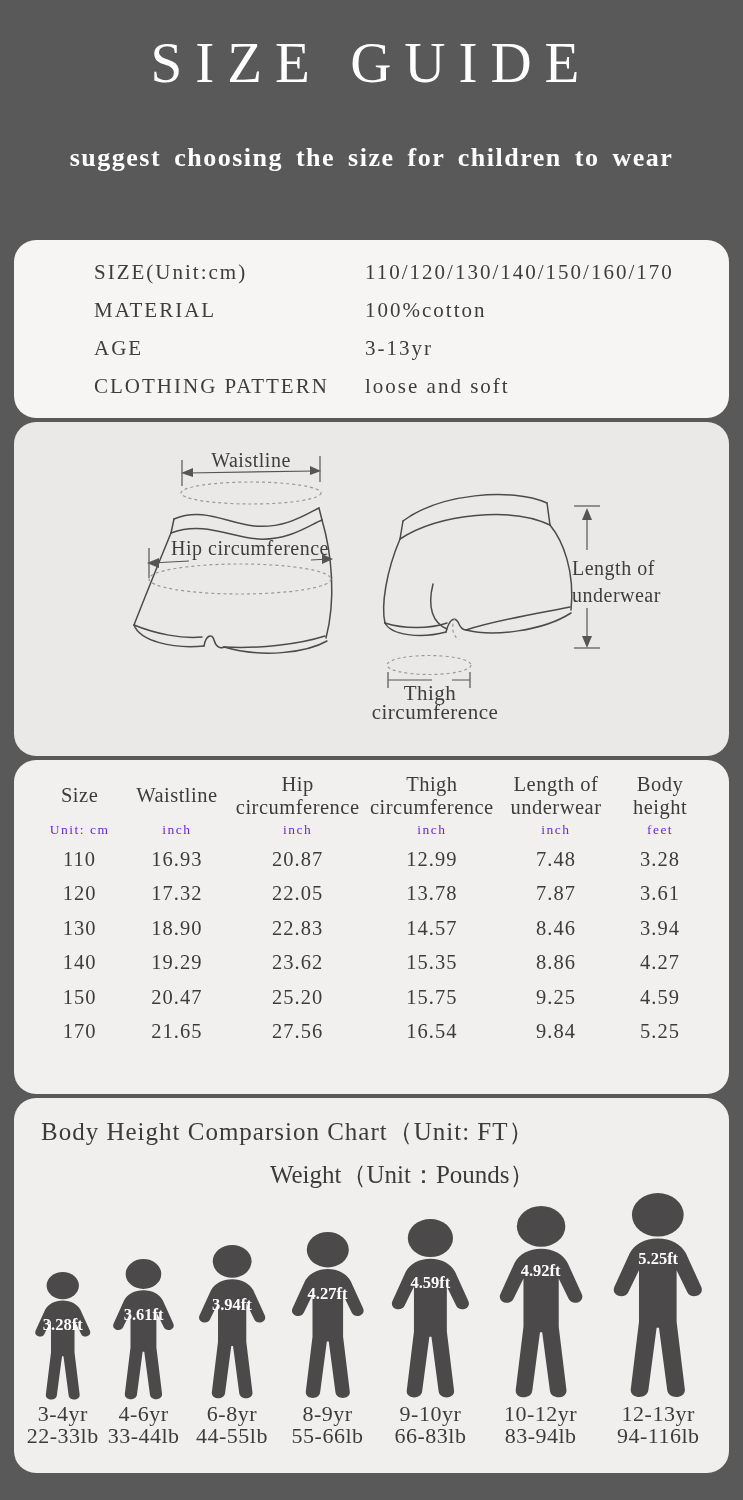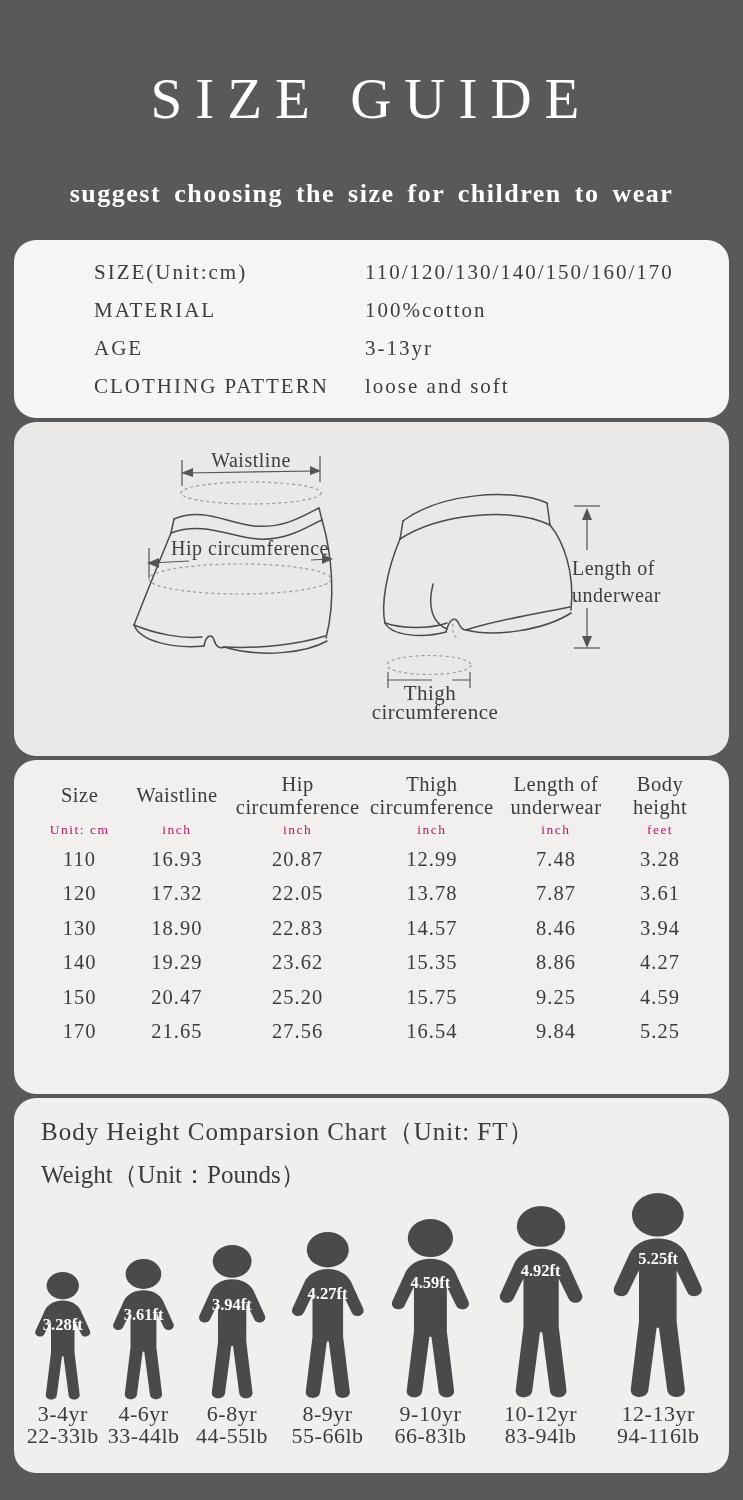--- a/index.html
+++ b/index.html
@@ -1,46 +1,46 @@
 <!DOCTYPE html>
 <html><head>
 <meta charset="utf-8">
 <style>
   html,body{margin:0;padding:0;}
   .page{
     position:relative; width:743px; height:1500px; background:#595959;
     font-family:"Liberation Serif","DejaVu Serif",serif; overflow:hidden;
   }
   
-  .hdr{height:240px; box-sizing:border-box; padding-top:70px; text-align:center; color:#ffffff;}
+  .hdr{height:240px; box-sizing:border-box; padding-top:34px; text-align:center; color:#ffffff;}
   .hdr h1{margin:0; font-size:57px; font-weight:400; letter-spacing:13px; line-height:1;}
   .hdr p{margin:52px 0 0; font-size:26px; font-weight:700; letter-spacing:1.5px; word-spacing:5px;}
   
   .panel{margin:0 14px 4px; border-radius:22px; box-sizing:border-box;}
   .info-panel{height:178px; background:#f6f5f3; padding:13px 0 0 80px;}
   .info-row{display:flex; align-items:center; height:38px; color:#3d3d3d; font-size:21px; letter-spacing:2px;}
   .info-label{width:271px; flex:none;}
   
   .diagram-panel{height:334px; background:#eae9e7;}
   .diagram-panel svg{display:block;}
   .diagram-panel svg text{fill:#3e3e3e; letter-spacing:0.5px;}
   .sk{fill:none; stroke:#4b4b4b; stroke-width:1.5; stroke-linecap:round;}
   .dash{fill:none; stroke:#9a9a9a; stroke-width:1.2; stroke-dasharray:3 3;}
   .thin{fill:none; stroke:#555555; stroke-width:1.2;}
   .ah{fill:#555555; stroke:none;}
   
   .table-panel{height:334px; background:#f1f0ee; padding:10px 22px 0;}
   table.size{width:100%; border-collapse:collapse; color:#3c3c3c;}
   table.size th{font-weight:400; font-size:20.5px; line-height:1.12; letter-spacing:0.5px; vertical-align:middle; padding:3px 0 0; text-align:center;}
-  table.size th.unit{font-size:13.5px; letter-spacing:1.5px; padding:3px 0 5px; color:#be185d;}
+  table.size th.unit{font-size:13.5px; letter-spacing:1.5px; padding:3px 0 5px; color:#6d28d9;}
   table.size td{text-align:center; font-size:20.5px; letter-spacing:1px; padding:5.5px 0 6px;}
   col.c0{width:13%} col.c1{width:16%} col.c2{width:20%} col.c3{width:20%} col.c4{width:17%} col.c5{width:14%}
   
   .chart-panel{height:375px; background:#f0efed; position:relative; border-radius:22px;}
-  .chart-titles{position:absolute; top:20px; left:27px; color:#3b3b3b;}
+  .chart-titles{position:absolute; top:20px; left:27px; color:#3b3b3b;text-align:right;}
   .ct1{font-size:25px; letter-spacing:1px; line-height:1.15;}
   .ct2{font-size:25px; margin-top:11px; font-family:Liberation Serif, serif; letter-spacing:0;}
   .chart-row{position:absolute; left:12px; right:12px; bottom:26px; display:flex; align-items:flex-end; justify-content:space-between;}
   .figure-col{display:flex; flex-direction:column; align-items:center; flex:none;}
   .fig-wrap{position:relative;}
   .fig-wrap svg{display:block;}
   .ft-label{position:absolute; left:50%; transform:translateX(-50%); color:#ffffff; font-size:16.5px; font-weight:700; white-space:nowrap;}
   .age{margin-top:0; font-size:22px; color:#3c3c3c; line-height:1; letter-spacing:0.5px; white-space:nowrap;}
   .weight{font-size:22px; color:#3c3c3c; line-height:1; letter-spacing:0.5px; white-space:nowrap;}
 </style>

